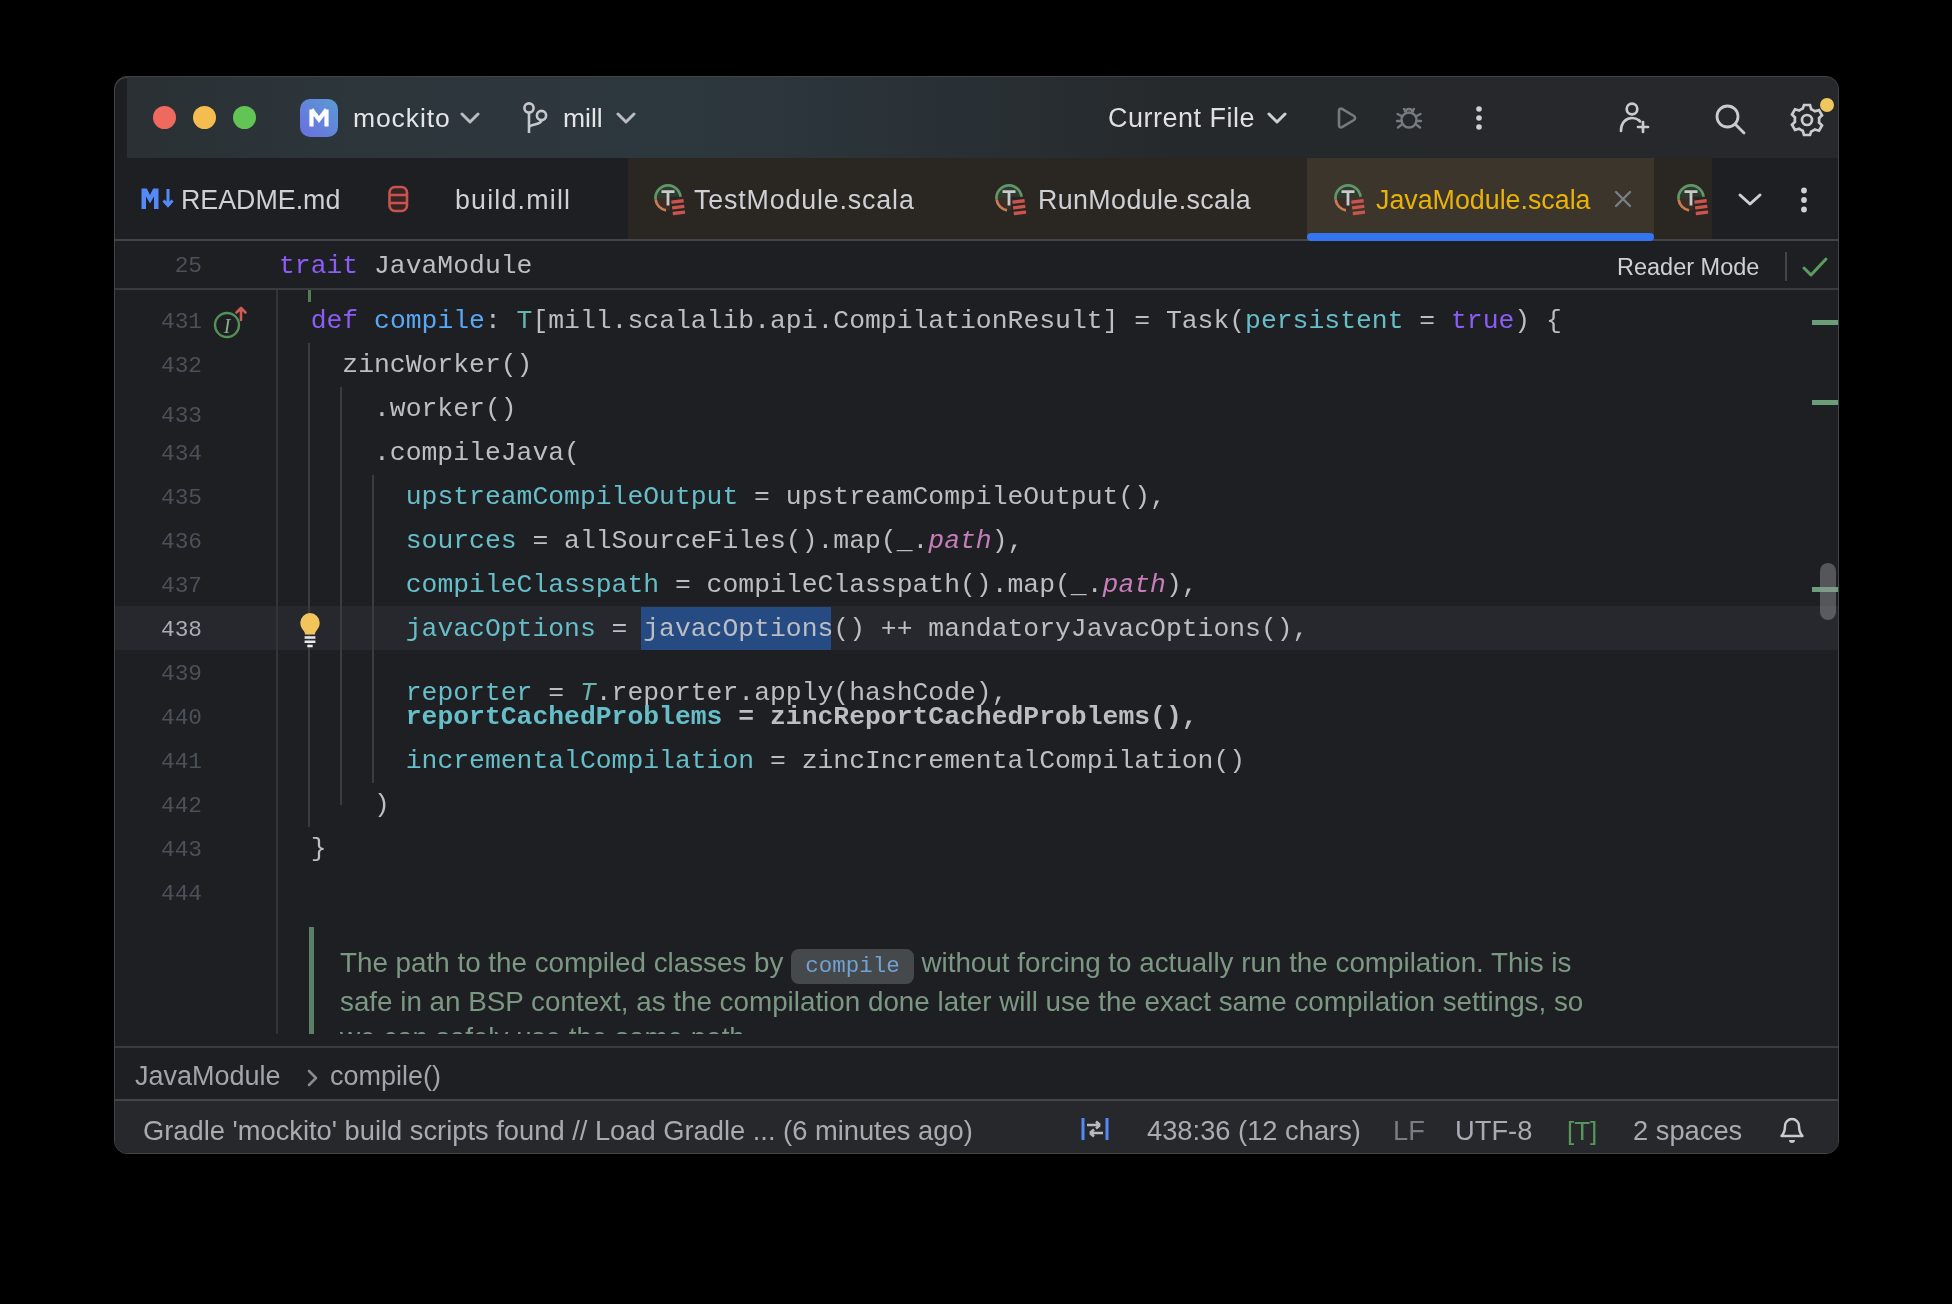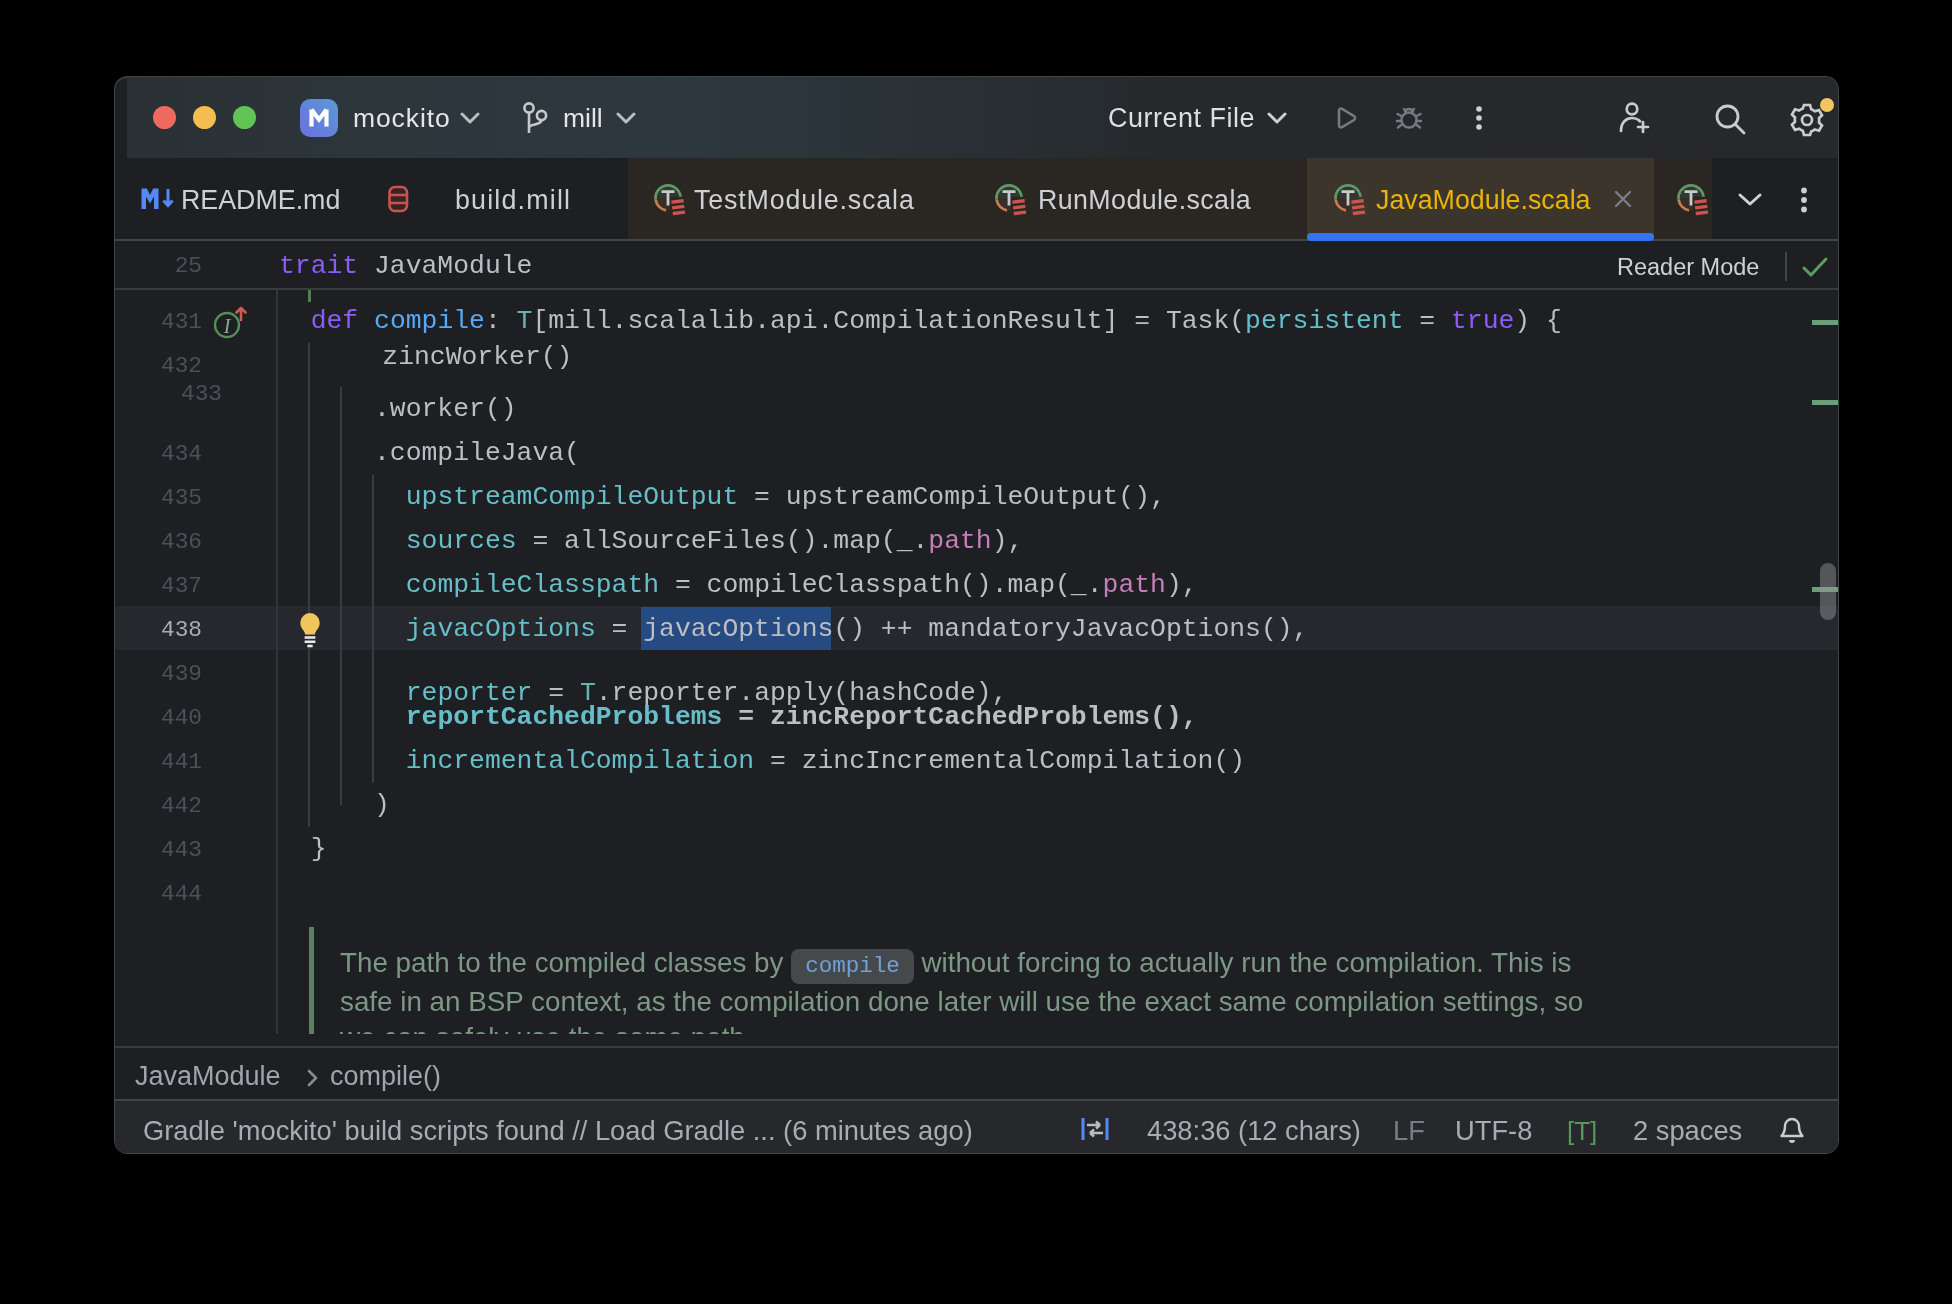--- a/index.html
+++ b/index.html
@@ -32,21 +32,21 @@
   #sticky {
     position:absolute; left:0; top:164px; width:100%; height:49px;
     background:#1E1F22; border-bottom:2px solid #393B40;
   }
   .mono { font-family:"Liberation Mono", monospace; }
   .codeline { position:absolute; left:164px; font-family:"Liberation Mono", monospace; font-size:26.4px; line-height:44px; height:44px; color:#BCBEC4; white-space:pre; }
   .lnum { position:absolute; left:0; width:87px; text-align:right; font-family:"Liberation Mono", monospace; font-size:22.8px; line-height:47px; height:44px; color:#4B5059; }
   .kw { color:#8b5cf6; }
   .fn { color:#57A8F5; }
   .prm { color:#66BEC9; }
-  .ital { }
+  .ital { font-style:italic; }
   .pur { color:#C77DBB; }
   .typ { color:#67B3AE; }
   .guide { position:absolute; width:2px; background:#3A3C40; }
   
   #crumbs { position:absolute; left:0; top:969px; width:100%; height:53px; background:#1E1F22; border-top:2px solid #393B40; }
   
   #status { position:absolute; left:0; top:1022px; width:100%; height:56px; background:#27282B; border-top:2px solid #43454A; }
   #status .st { position:absolute; top:3px; height:54px; line-height:54px; font-size:27.3px; color:#A8ABB2; }
 </style>
 </head>
@@ -234,22 +234,22 @@
       <div class="abs" style="left:0;top:316px;width:1725px;height:44px;background:#26282E;"></div>
       <div class="abs" style="left:161px;top:0;width:2px;height:756px;background:#313438;"></div>
       <div class="abs" style="left:193px;top:0;width:3px;height:12px;background:#4E8052;"></div>
       <div class="guide" style="left:193px;top:53px;height:484px;"></div>
       <div class="guide" style="left:225px;top:97px;height:418px;"></div>
       <div class="guide" style="left:257px;top:185px;height:308px;"></div>
       <div class="abs" style="left:526px;top:317px;width:190px;height:43px;background:#254B82;"></div>
       <div class="lnum" style="top:9px;">431</div>
       <div class="codeline" style="top:9px;">  <span class="kw">def</span> <span class="fn">compile</span>: <span class="typ">T</span>[mill.scalalib.api.CompilationResult] = Task(<span class="prm">persistent</span> = <span class="kw">true</span>) {</div>
       <div class="lnum" style="top:53px;">432</div>
-      <div class="codeline" style="top:45px;padding-left:40px;">    zincWorker()</div>
-      <div class="lnum" style="top:81px;margin-left:20px;">433</div>
+      <div class="codeline" style="top:53px;">    zincWorker()</div>
+      <div class="lnum" style="top:103px;">433</div>
       <div class="codeline" style="top:97px;">      .worker()</div>
       <div class="lnum" style="top:141px;">434</div>
       <div class="codeline" style="top:141px;">      .compileJava(</div>
       <div class="lnum" style="top:185px;">435</div>
       <div class="codeline" style="top:185px;">        <span class="prm">upstreamCompileOutput</span> = upstreamCompileOutput(),</div>
       <div class="lnum" style="top:229px;">436</div>
       <div class="codeline" style="top:229px;">        <span class="prm">sources</span> = allSourceFiles().map(_.<span class="pur ital">path</span>),</div>
       <div class="lnum" style="top:273px;">437</div>
       <div class="codeline" style="top:273px;">        <span class="prm">compileClasspath</span> = compileClasspath().map(_.<span class="pur ital">path</span>),</div>
       <div class="lnum" style="top:317px;color:#A9ADB7;">438</div>

